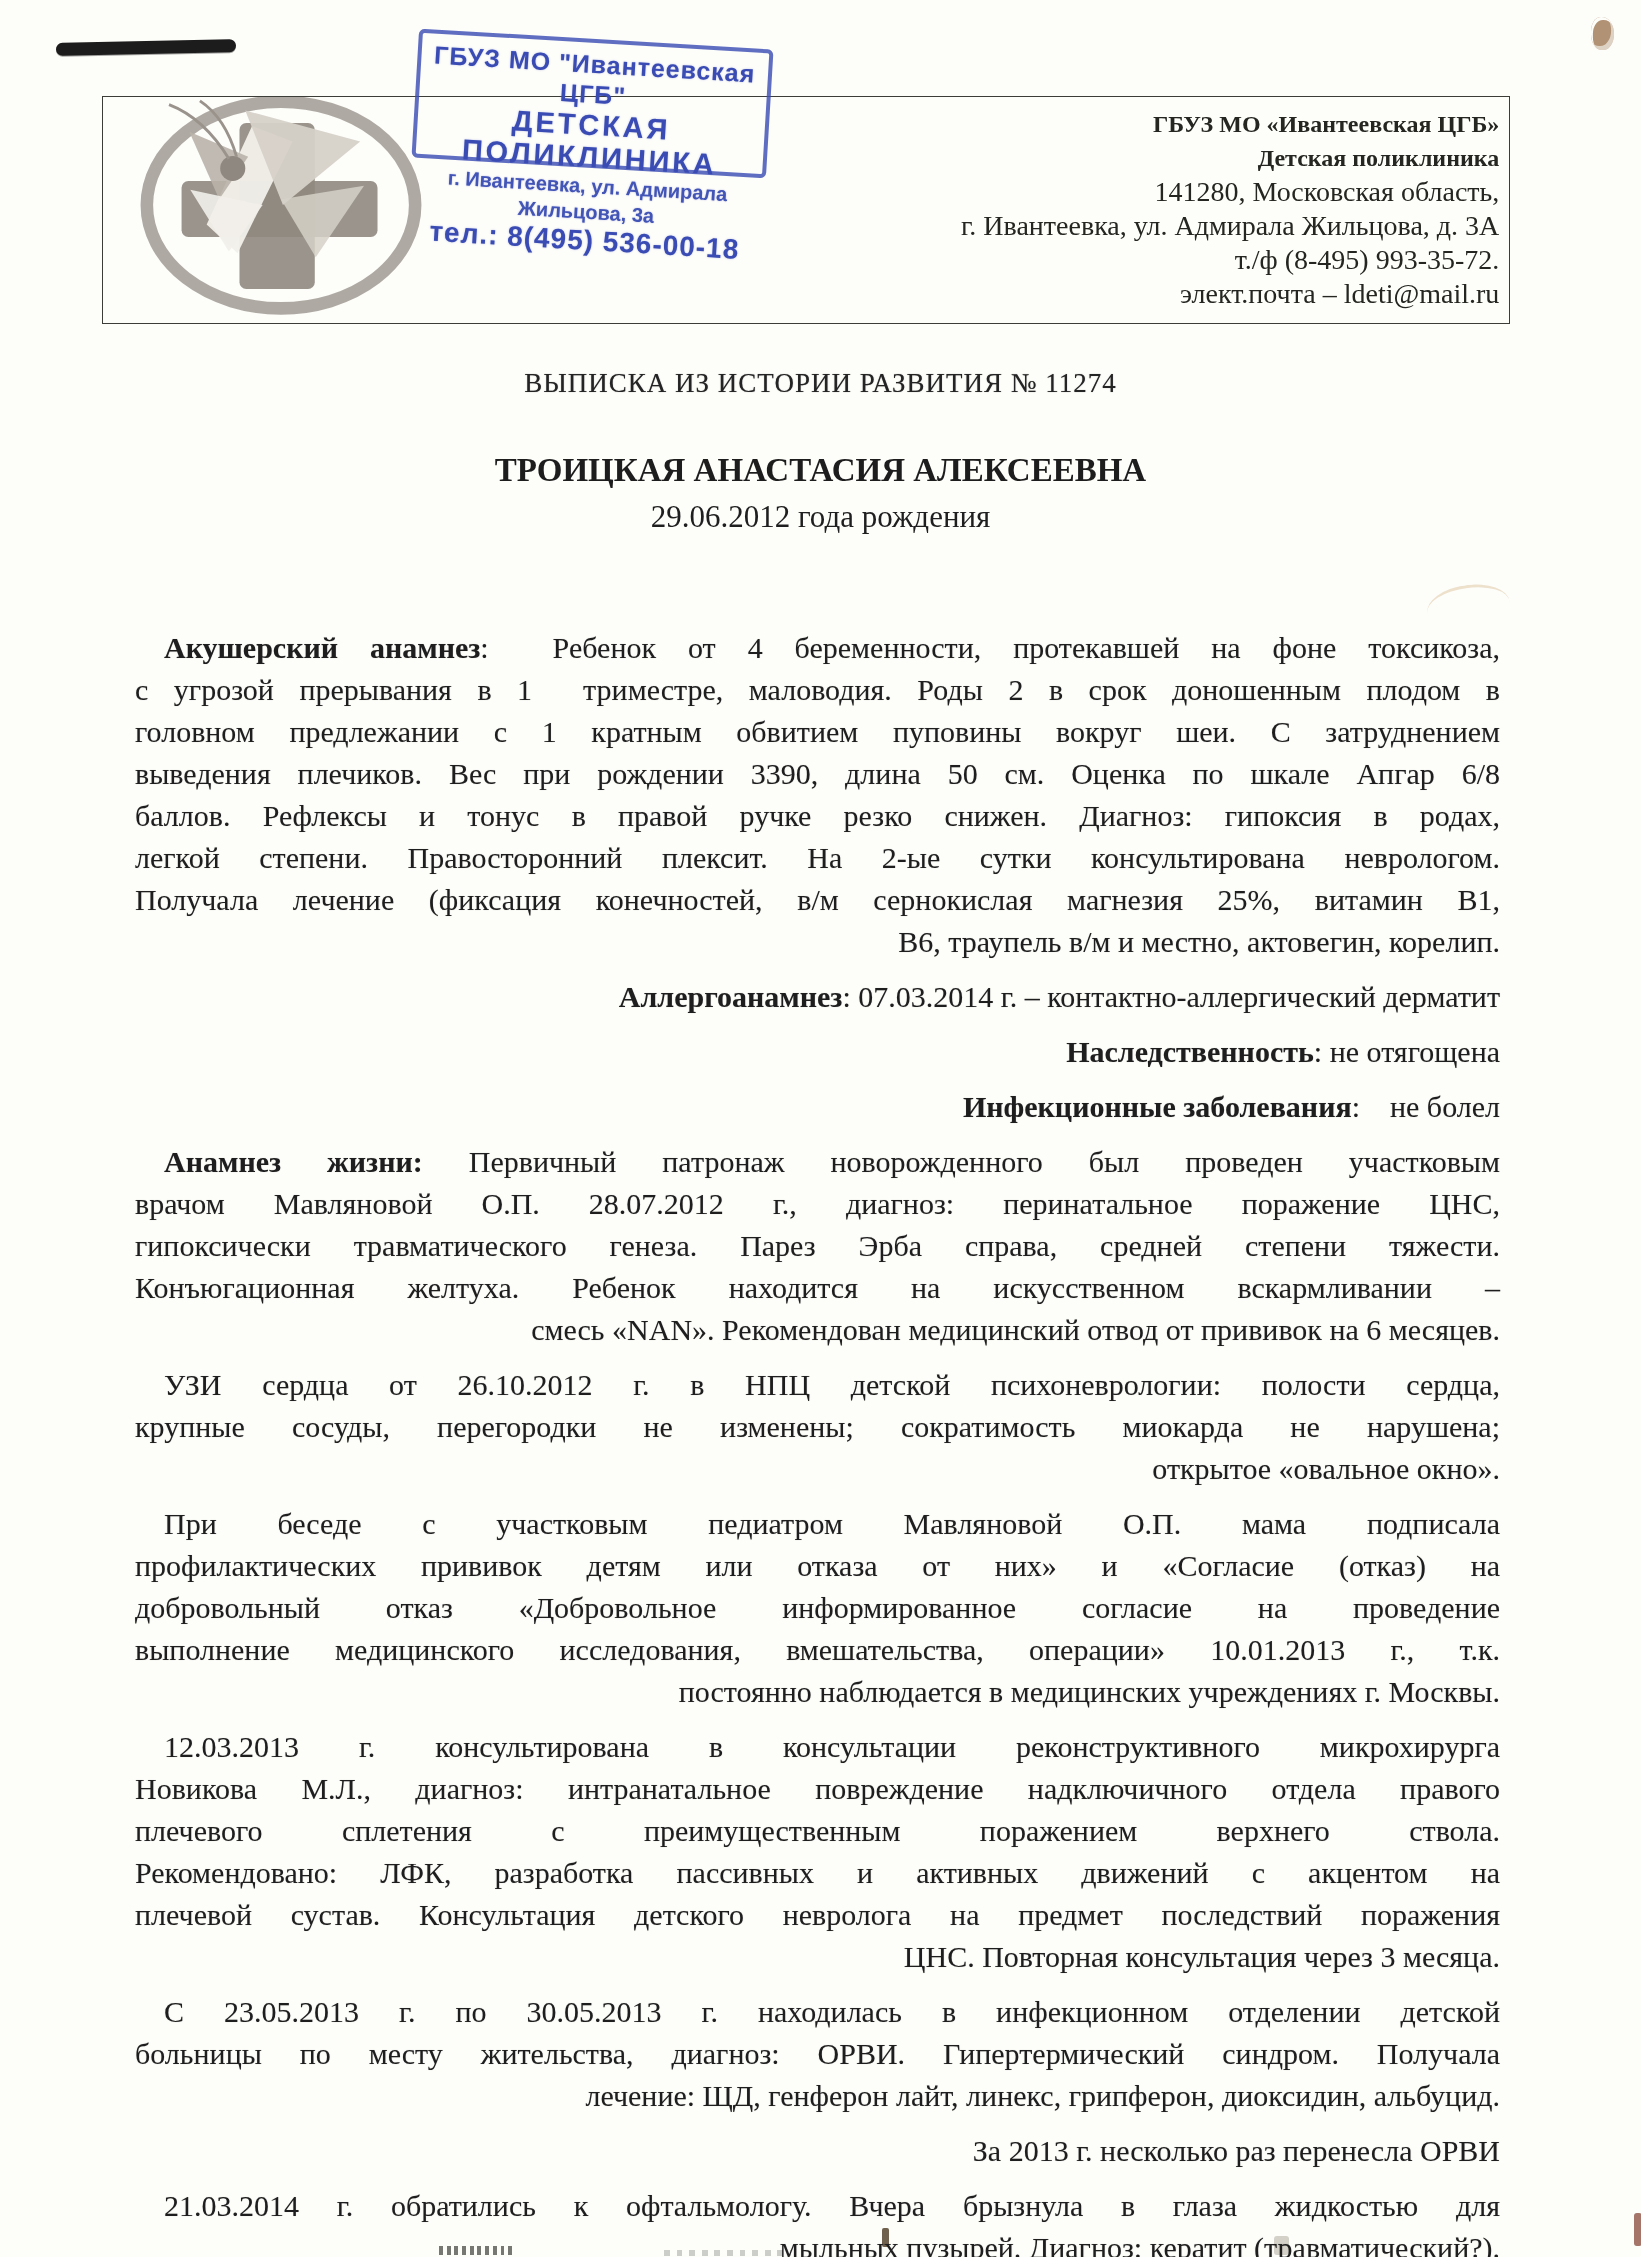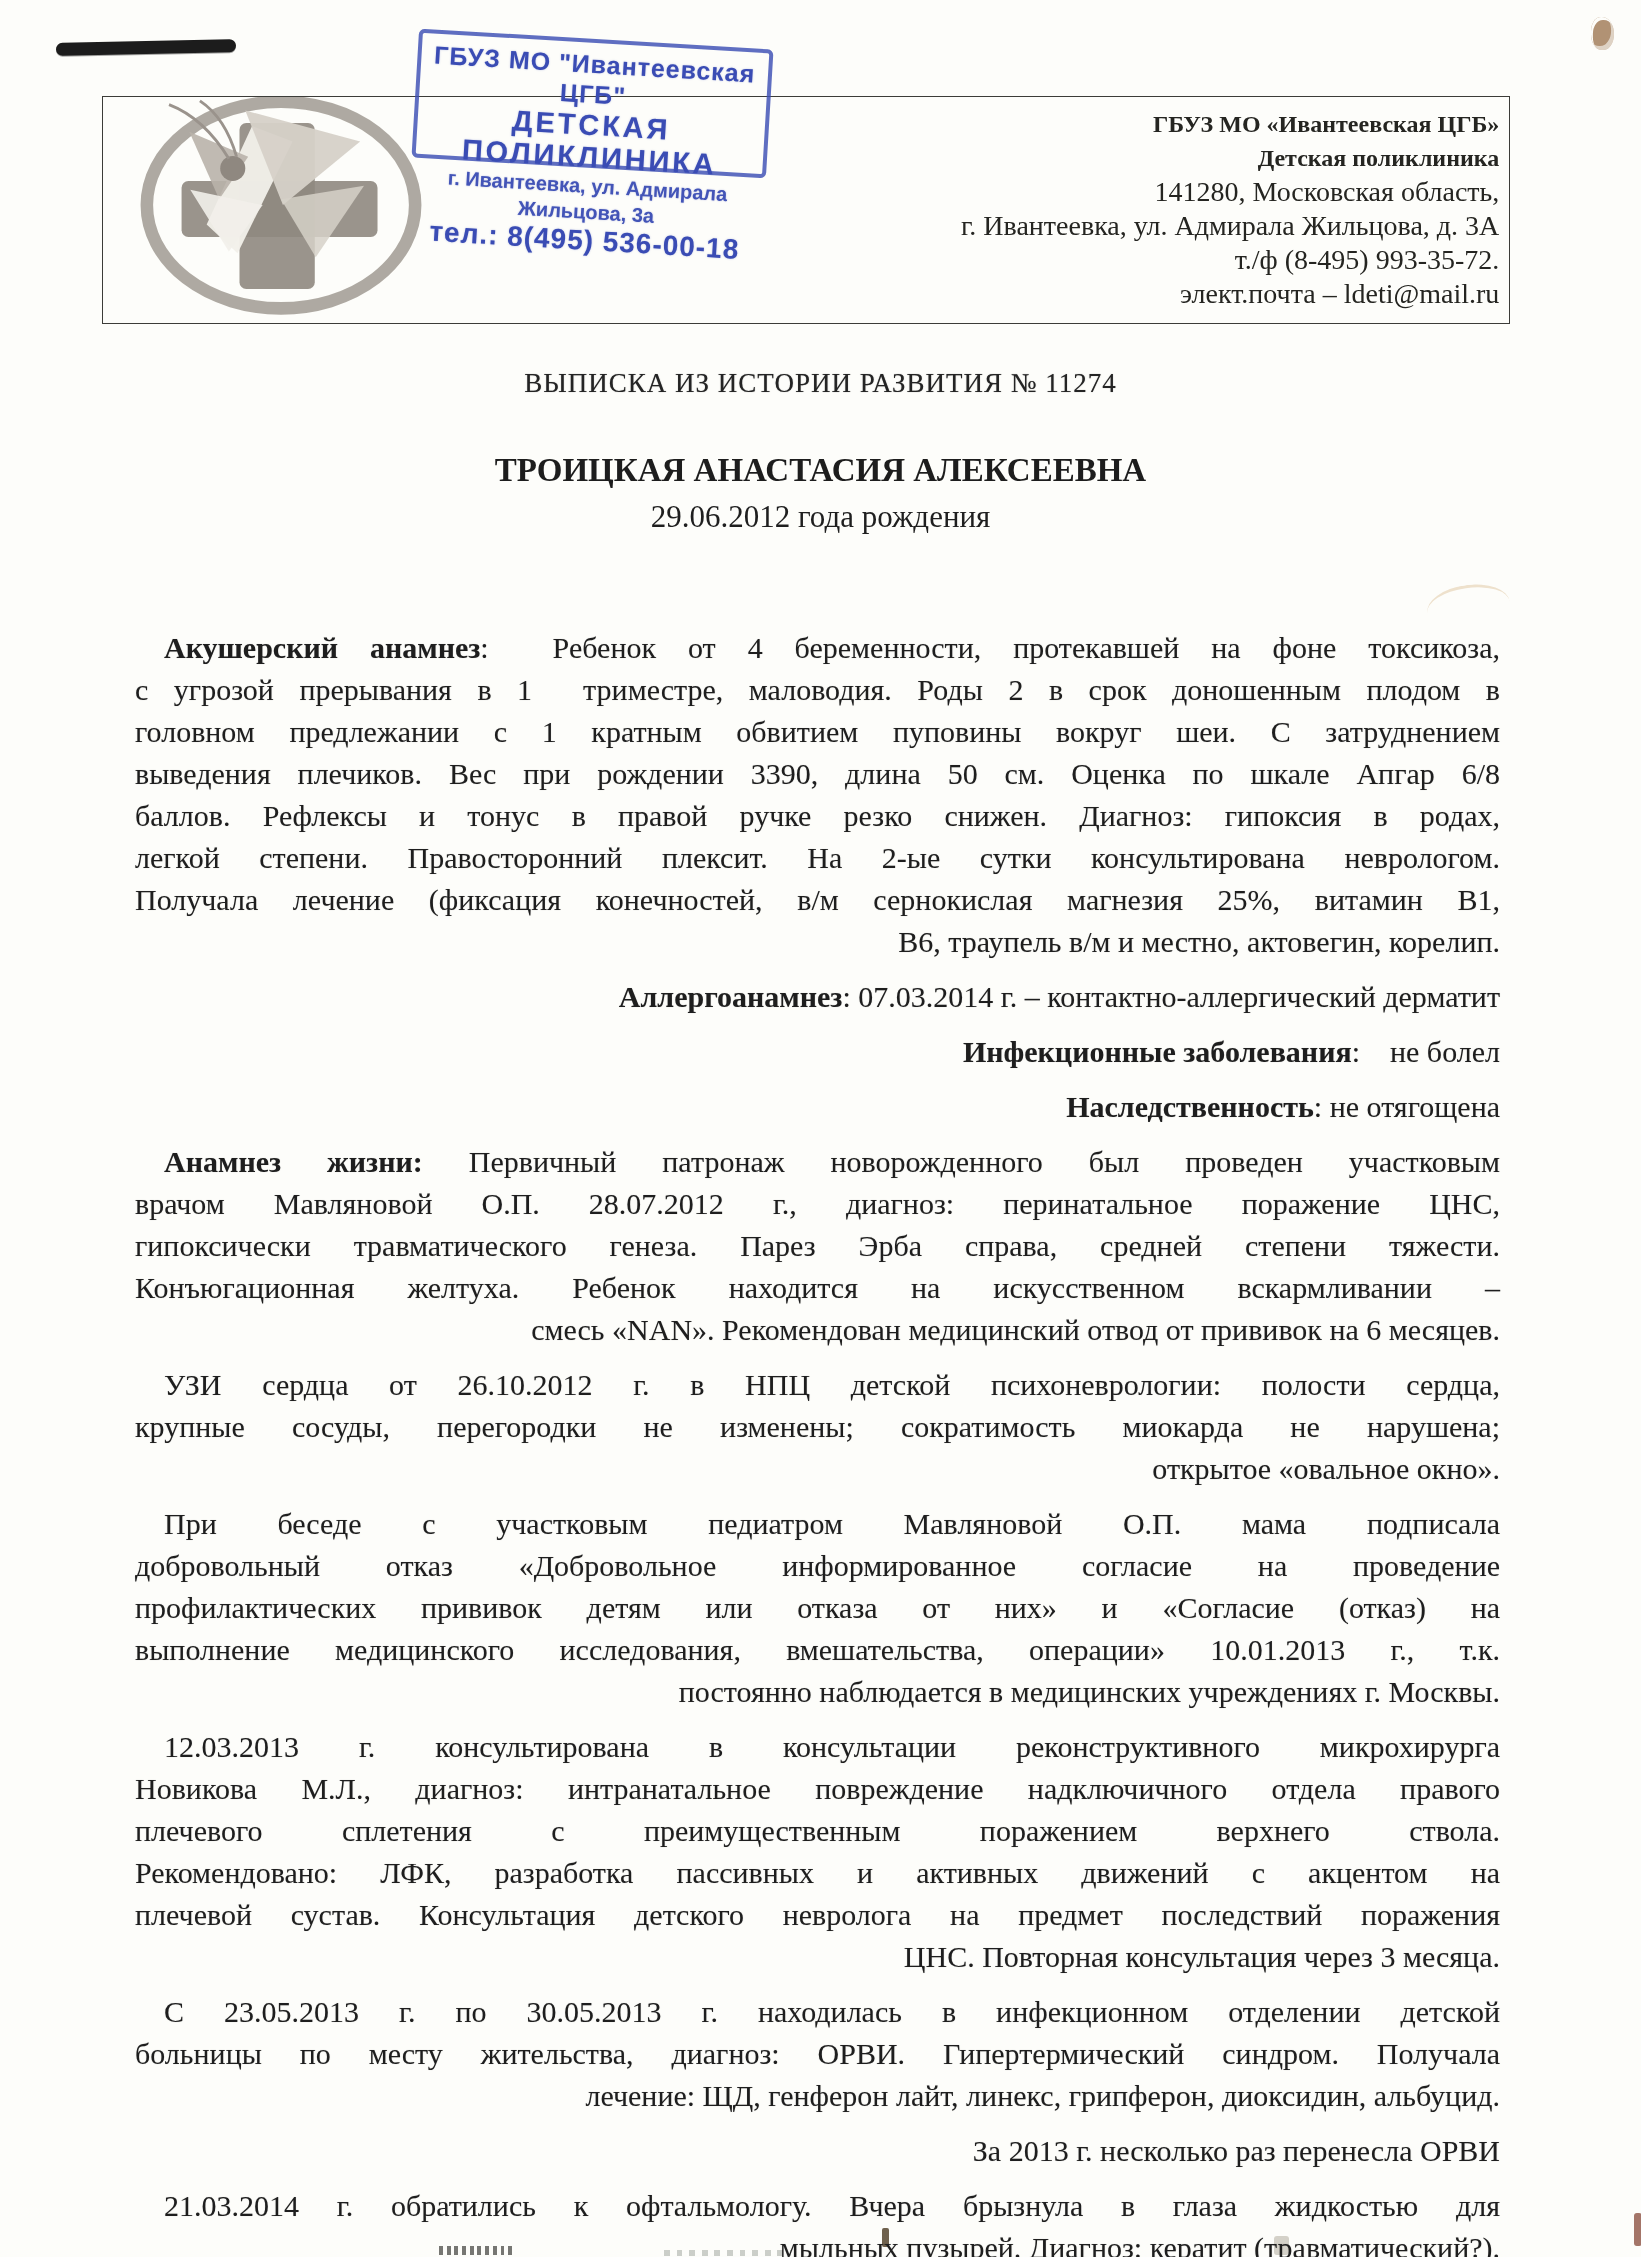--- a/index.html
+++ b/index.html
@@ -116,33 +116,33 @@
   <div class="doc-body" id="doc-body">
       <div class="bline just ind"><b>Акушерский анамнез</b>:&nbsp; Ребенок от 4 беременности, протекавшей на фоне токсикоза,</div>
       <div class="bline just">с угрозой прерывания в 1&nbsp; триместре, маловодия. Роды 2 в срок доношенным плодом в</div>
       <div class="bline just">головном предлежании с 1 кратным обвитием пуповины вокруг шеи. С затруднением</div>
       <div class="bline just">выведения плечиков. Вес при рождении 3390, длина 50 см. Оценка по шкале Апгар 6/8</div>
       <div class="bline just">баллов. Рефлексы и тонус в правой ручке резко снижен. Диагноз: гипоксия в родах,</div>
       <div class="bline just">легкой степени. Правосторонний плексит. На 2-ые сутки консультирована неврологом.</div>
       <div class="bline just">Получала лечение (фиксация конечностей, в/м сернокислая магнезия 25%, витамин В1,</div>
       <div class="bline">В6, траупель в/м и местно, актовегин, корелип.</div>
       <div class="bline ind"><b>Аллергоанамнез</b>: 07.03.2014 г. – контактно-аллергический дерматит</div>
+      <div class="bline ind"><b>Наследственность</b>: не отягощена</div>
       <div class="bline ind"><b>Инфекционные заболевания</b>:&nbsp;&nbsp;&nbsp; не болел</div>
-      <div class="bline ind"><b>Наследственность</b>: не отягощена</div>
       <div class="bline just ind"><b>Анамнез жизни:</b> Первичный патронаж новорожденного был проведен участковым</div>
       <div class="bline just">врачом Мавляновой О.П. 28.07.2012 г., диагноз: перинатальное поражение ЦНС,</div>
       <div class="bline just">гипоксически травматического генеза. Парез Эрба справа, средней степени тяжести.</div>
       <div class="bline just">Конъюгационная желтуха. Ребенок находится на искусственном вскармливании –</div>
       <div class="bline">смесь «NAN». Рекомендован медицинский отвод от прививок на 6 месяцев.</div>
       <div class="bline just ind">УЗИ сердца от 26.10.2012 г. в НПЦ детской психоневрологии: полости сердца,</div>
       <div class="bline just">крупные сосуды, перегородки не изменены; сократимость миокарда не нарушена;</div>
       <div class="bline">открытое «овальное окно».</div>
       <div class="bline just ind">При беседе с участковым педиатром Мавляновой О.П. мама подписала</div>
+      <div class="bline just">профилактических прививок детям или отказа от них» и «Согласие (отказ) на</div>
       <div class="bline just">добровольный отказ «Добровольное информированное согласие на проведение</div>
-      <div class="bline just">профилактических прививок детям или отказа от них» и «Согласие (отказ) на</div>
       <div class="bline just">выполнение медицинского исследования, вмешательства, операции» 10.01.2013 г., т.к.</div>
       <div class="bline">постоянно наблюдается в медицинских учреждениях г. Москвы.</div>
       <div class="bline just ind">12.03.2013 г. консультирована в консультации реконструктивного микрохирурга</div>
       <div class="bline just">Новикова М.Л., диагноз: интранатальное повреждение надключичного отдела правого</div>
       <div class="bline just">плечевого сплетения с преимущественным поражением верхнего ствола.</div>
       <div class="bline just">Рекомендовано: ЛФК, разработка пассивных и активных движений с акцентом на</div>
       <div class="bline just">плечевой сустав. Консультация детского невролога на предмет последствий поражения</div>
       <div class="bline">ЦНС. Повторная консультация через 3 месяца.</div>
       <div class="bline just ind">С 23.05.2013 г. по 30.05.2013 г. находилась в инфекционном отделении детской</div>
       <div class="bline just">больницы по месту жительства, диагноз: ОРВИ. Гипертермический синдром. Получала</div>

